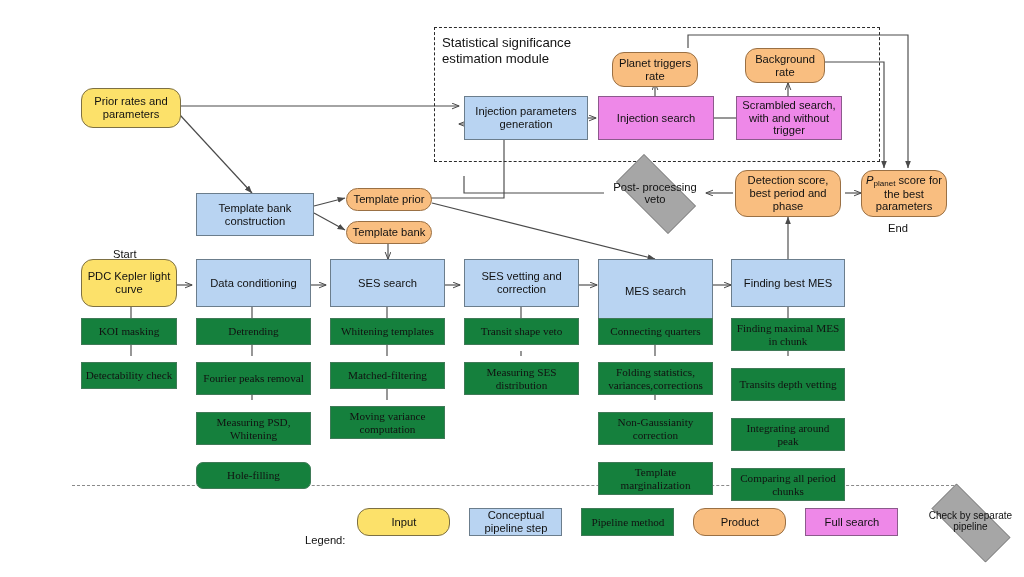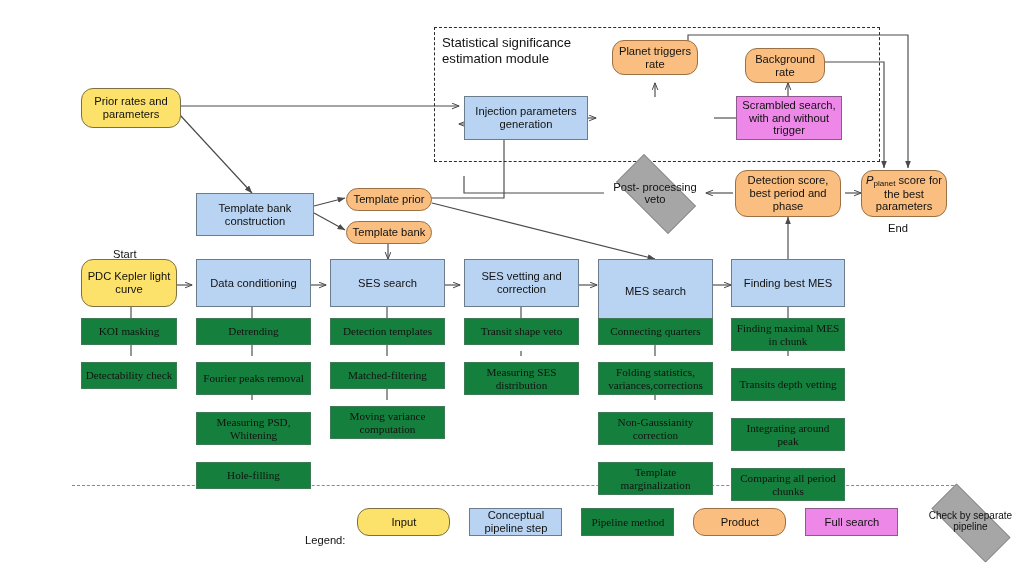--- a/index.html
+++ b/index.html
@@ -117,24 +117,25 @@
         <path d="M788,351 L788,356"></path>
         <path d="M788,395 L788,400"></path>
         <path d="M788,439 L788,444"></path>
     </g>
   </svg>
 
   <div class="node round input" style="left:81px;top:88px;width:100px;height:40px;">Prior rates and parameters</div>
 
   <div class="node rect concept" style="left:464px;top:96px;width:124px;height:44px;">Injection parameters generation</div>
 
+  <div class="node rect full" style="left:598px;top:96px;width:116px;height:44px;">Injection search</div>
 
   <div class="node rect full" style="left:736px;top:96px;width:106px;height:44px;">Scrambled search, with and without trigger</div>
 
-  <div class="node round product" style="left:612px;top:40px;width:86px;height:35px;">Planet triggers rate</div>
+  <div class="node round product" style="left:612px;top:52px;width:86px;height:35px;">Planet triggers rate</div>
 
   <div class="node round product" style="left:745px;top:48px;width:80px;height:35px;">Background rate</div>
 
   <div class="node rect concept" style="left:196px;top:193px;width:118px;height:43px;">Template bank construction</div>
 
   <div class="node pill product" style="left:346px;top:188px;width:86px;height:23px;">Template prior</div>
 
   <div class="node pill product" style="left:346px;top:221px;width:86px;height:23px;">Template bank</div>
 
   <div class="veto" style="left:604px;top:166px;width:102px;height:54px;">
@@ -152,23 +153,23 @@
   <div class="lbl" style="left:113px;top:248px;">Start</div>
 
   <div id="pipeline-layer">
       <div class="node round input" style="left: 81px; top: 259px; width: 96px; height: 48px;">PDC Kepler light curve</div>
       <div class="node rect method" style="left: 81px; top: 318px; width: 96px; height: 27px;">KOI masking</div>
       <div class="node rect method" style="left: 81px; top: 362px; width: 96px; height: 27px;">Detectability check</div>
       <div class="node rect concept" style="left: 196px; top: 259px; width: 115px; height: 48px;">Data conditioning</div>
       <div class="node rect method" style="left: 196px; top: 318px; width: 115px; height: 27px;">Detrending</div>
       <div class="node rect method" style="left: 196px; top: 362px; width: 115px; height: 33px;">Fourier peaks removal</div>
       <div class="node rect method" style="left: 196px; top: 412px; width: 115px; height: 33px;">Measuring PSD, Whitening</div>
-      <div class="node rect method" style="left: 196px; top: 462px; width: 115px; height: 27px;">Hole-filling</div>
+      <div class="node rect method" style="left: 196px; top: 462px; width: 115px; height: 27px; border-radius: 7px;">Hole-filling</div>
       <div class="node rect concept" style="left: 330px; top: 259px; width: 115px; height: 48px;">SES search</div>
-      <div class="node rect method" style="left: 330px; top: 318px; width: 115px; height: 27px;">Detection templates</div>
+      <div class="node rect method" style="left: 330px; top: 318px; width: 115px; height: 27px;">Whitening templates</div>
       <div class="node rect method" style="left: 330px; top: 362px; width: 115px; height: 27px;">Matched-filtering</div>
       <div class="node rect method" style="left: 330px; top: 406px; width: 115px; height: 33px;">Moving variance computation</div>
       <div class="node rect concept" style="left: 464px; top: 259px; width: 115px; height: 48px;">SES vetting and correction</div>
       <div class="node rect method" style="left: 464px; top: 318px; width: 115px; height: 27px;">Transit shape veto</div>
       <div class="node rect method" style="left: 464px; top: 362px; width: 115px; height: 33px;">Measuring SES distribution</div>
       <div class="node rect concept" style="left: 598px; top: 259px; width: 115px; height: 64px;">MES search</div>
       <div class="node rect method" style="left: 598px; top: 318px; width: 115px; height: 27px;">Connecting quarters</div>
       <div class="node rect method" style="left: 598px; top: 362px; width: 115px; height: 33px;">Folding statistics, variances,corrections</div>
       <div class="node rect method" style="left: 598px; top: 412px; width: 115px; height: 33px;">Non-Gaussianity correction</div>
       <div class="node rect method" style="left: 598px; top: 462px; width: 115px; height: 33px;">Template marginalization</div>

